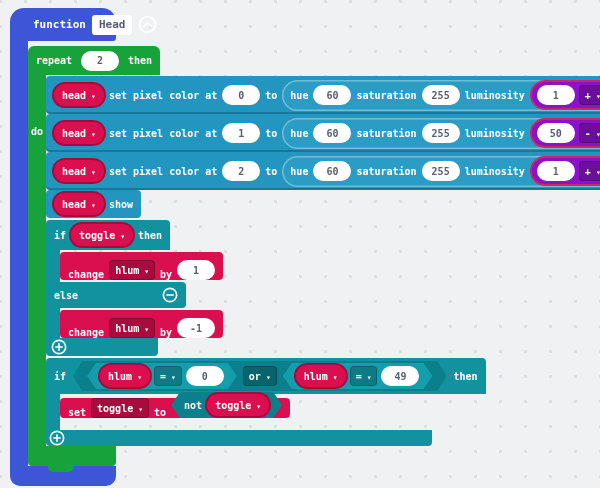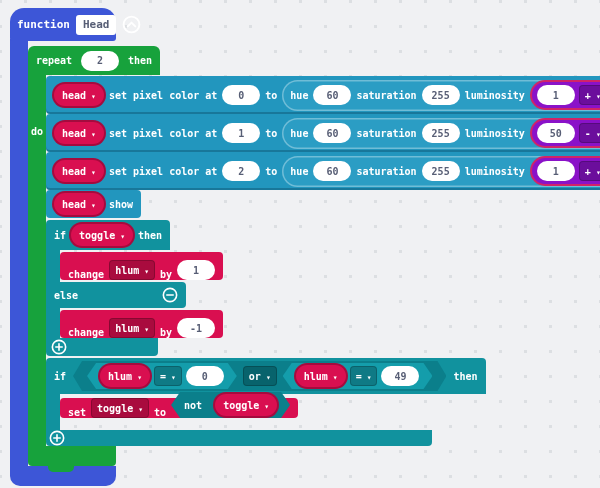--- a/index.html
+++ b/index.html
@@ -36,34 +36,34 @@
   .caret::after{content:"▾";font-size:8px;margin-left:3px;}
   
   .hsl{display:inline-flex;align-items:center;gap:5px;height:31px;border-radius:16px;
        background:#2b9dc4;box-shadow:inset 0 0 0 1.5px rgba(255,255,255,.33);padding:0 8px;}
   .math{display:inline-flex;align-items:center;gap:4px;height:26px;background:#8a12c8;
         border:2px solid #d02468;border-radius:15px;padding:0 5px;}
   .hex{display:inline-flex;align-items:center;
        clip-path:polygon(9px 0,calc(100% - 9px) 0,100% 50%,calc(100% - 9px) 100%,9px 100%,0 50%);}
   .hexo{background:#0b7f8b;height:30px;padding:0 14px;gap:6px;}
   .hexi{background:#149dab;height:26px;padding:0 13px;gap:4px;}
-  .hexn{background:#0b7f8b;height:26px;padding:0 13px;gap:13px;}
+  .hexn{background:#0b7f8b;height:26px;padding:0 13px;gap:5px;}
   
   .icon{display:inline-flex;align-items:center;justify-content:center;}
   .namebox{background:#fff;color:#575e75;border-radius:3px;height:20px;display:inline-flex;
            align-items:center;padding:0 7px;font-size:11px;}
 </style>
 </head>
 <body>
 
 <div id="stage">
 
   <div class="spine blue" style="left:10px;top:39px;width:18px;height:427px;"></div>
   <div class="bar blue" style="left:10px;top:466px;width:106px;height:20px;border-radius:0 0 10px 10px;"></div>
-  <div class="b blue" style="left:10px;top:8px;width:106px;height:33px;border-radius:14px 14px 3px 3px;padding:0 7px;gap:6px;font-size:11px;">
+  <div class="b blue" style="left:10px;top:8px;width:106px;height:33px;border-radius:14px 14px 3px 3px;padding:0 23px;gap:6px;font-size:11px;">
     <span class="lbl">function</span>
     <span class="namebox">Head</span>
     <span class="icon">
       <svg width="19" height="19" viewBox="0 0 20 20">
           <circle cx="10" cy="10" r="8.3" fill="none" stroke="#fff" stroke-width="2"></circle>
           <path d="M6 12 l4 -4 4 4" fill="none" stroke="#fff" stroke-width="2" stroke-linecap="round" stroke-linejoin="round"></path>
         </svg>
     </span>
   </div>
 

